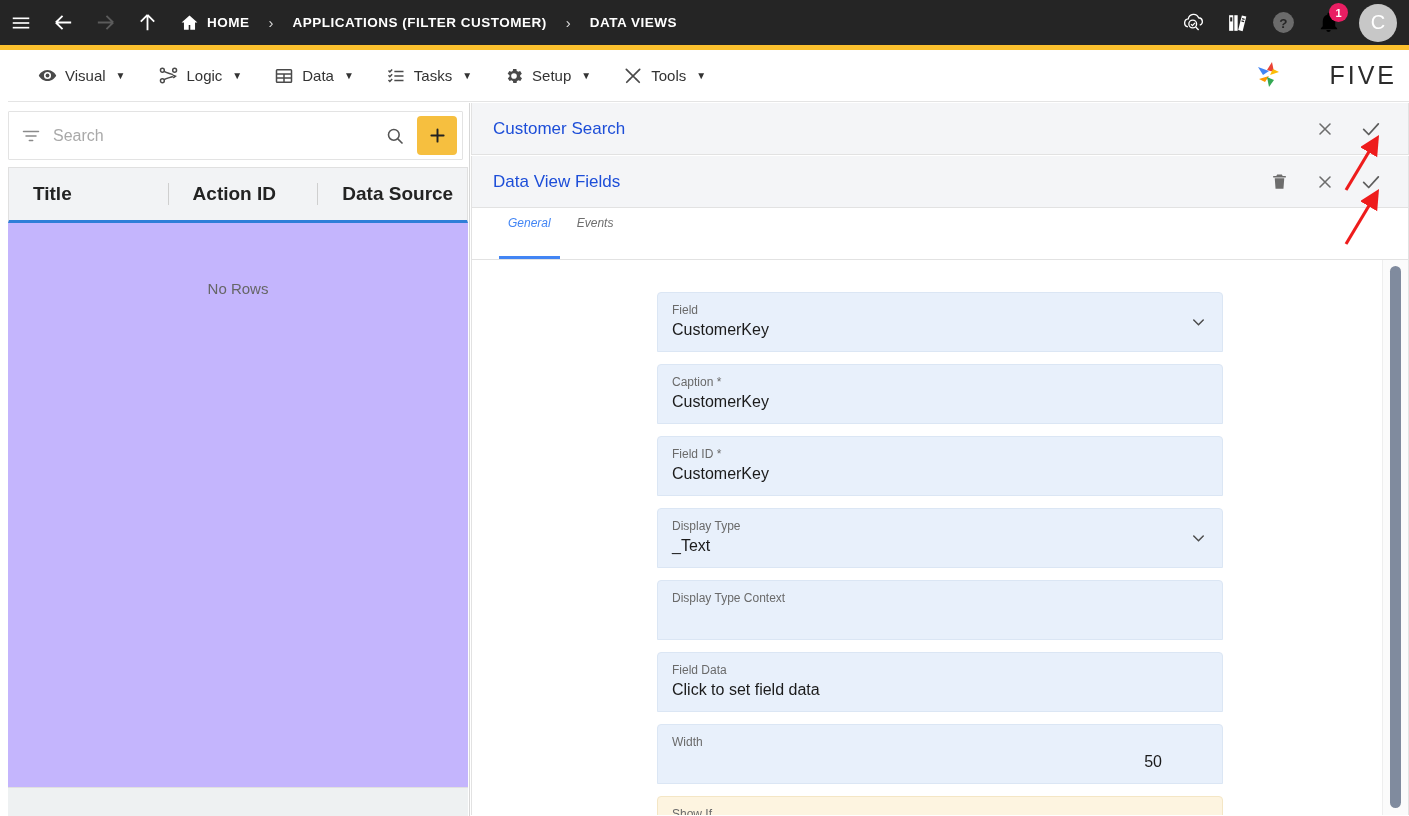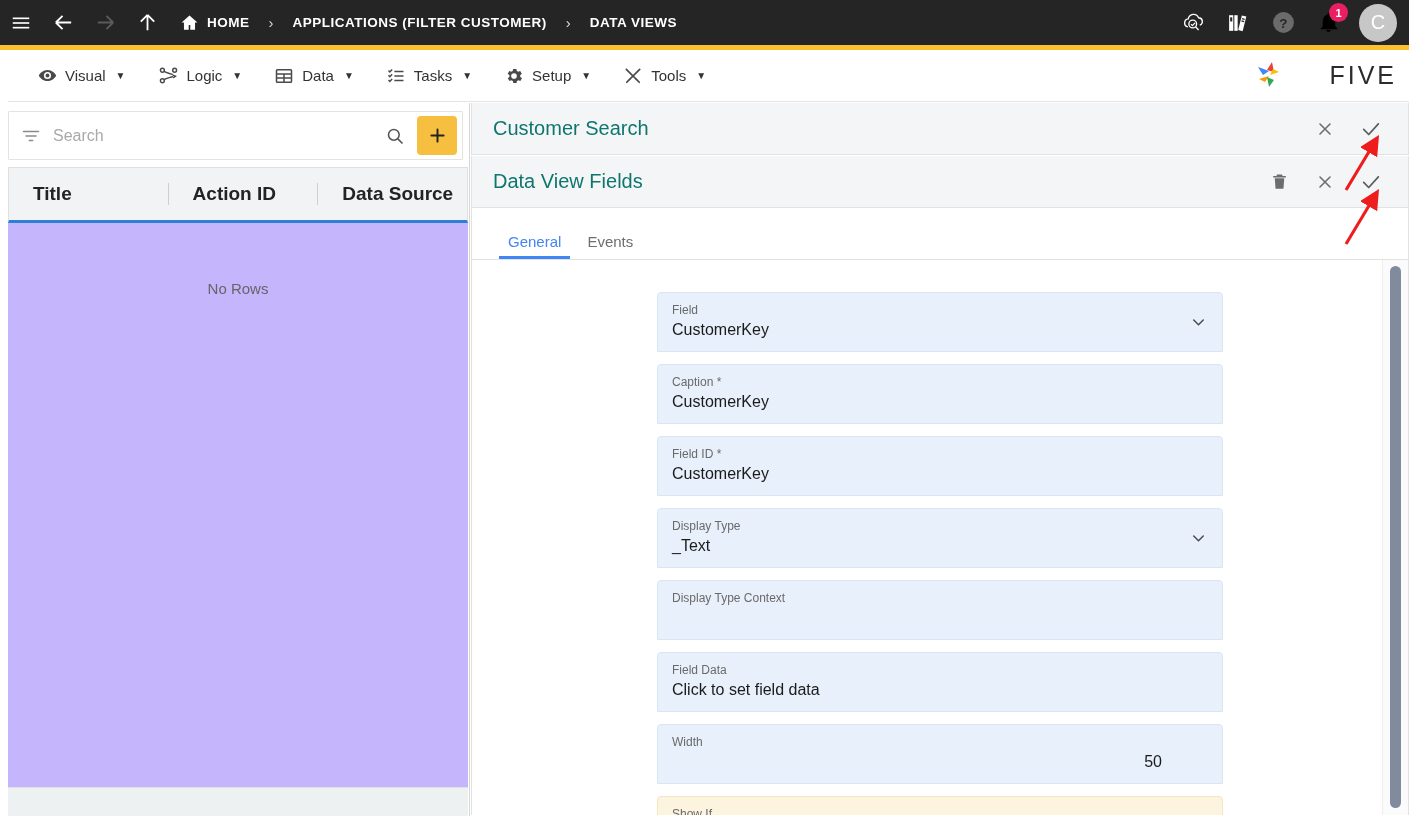--- a/index.html
+++ b/index.html
@@ -111,36 +111,36 @@
 
   
   .rightarea {
     position:absolute; left:471px; top:103px; width:938px; height:713px; background:#ffffff;
   }
   .card-head {
     position:relative; height:52px; background:#f4f5f7;
     border:1px solid #e2e2e2; border-top:none;
     display:flex; align-items:center;
   }
-  .card-title { font-size:20px; color:#0f766e; padding-left:21px; flex:1; }
+  .card-title { font-size:17px; color:#1d4ed8; padding-left:21px; flex:1; }
   .hbtn {
     width:46px; height:52px; display:flex; align-items:center; justify-content:center;
     color:#6d6d6d; cursor:pointer;
   }
   .hbtn.check { color:#5d5d5d; }
   .card2 { position:relative; margin-top:1px; }
 
   .tabs {
     height:52px; border-left:1px solid #e2e2e2; border-right:1px solid #e2e2e2;
     border-bottom:1px solid #e2e2e2; background:#fff;
     display:flex; align-items:flex-end; padding-left:23px;
   }
   .tab {
-    font-size:15px; color:#6e6e6e; padding:0 13px 9px 13px; cursor:pointer;
-    position:relative; font-weight:500;
+    font-size:12px; color:#6e6e6e; padding:0 13px 29px 13px; cursor:pointer;
+    position:relative; font-weight:500;font-style:italic;
   }
   .tab.active { color:#4285f4; }
   .tab.active::after {
     content:""; position:absolute; left:4px; right:4px; bottom:0; height:3px; background:#4285f4;
   }
 
   .formscroll {
     position:relative; height:555px; overflow:hidden;
     border-left:1px solid #e2e2e2; border-right:1px solid #e2e2e2;
     background:#fff;

